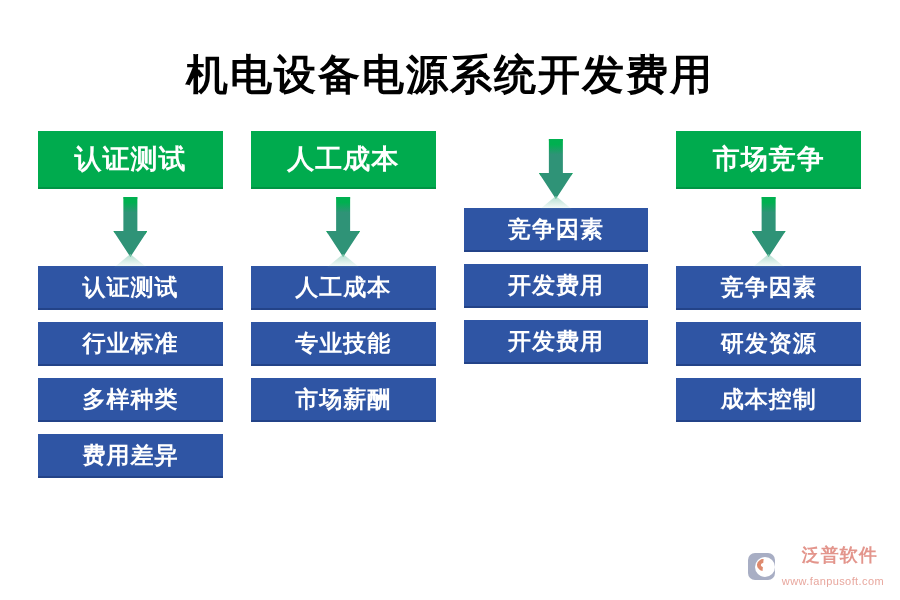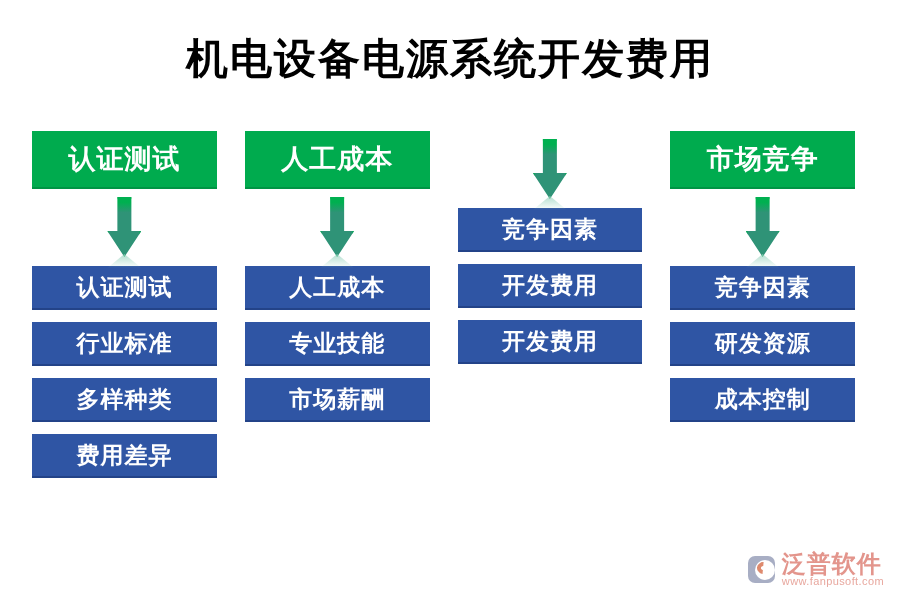--- a/index.html
+++ b/index.html
@@ -1,25 +1,25 @@
 <!DOCTYPE html>
 <html><head>
 <meta charset="utf-8">
 <style>
   html,body{margin:0;padding:0;background:#fff;}
   .canvas{
     position:relative;width:900px;height:600px;background:#ffffff;
     overflow:hidden;font-family:"Liberation Serif","DejaVu Serif",serif;
   }
   .page-title{
-    position:absolute;top:34px;left:0;width:900px;text-align:center;
+    position:absolute;top:50px;left:0;width:900px;text-align:center;
     font-size:42px;font-weight:700;color:#000;letter-spacing:2px;line-height:1.2;
   }
   .grid{
-    position:absolute;top:131px;left:32px;width:823px;
+    position:absolute;top:131px;left:38px;width:823px;
     display:grid;grid-template-columns:repeat(4,1fr);column-gap:28px;
   }
   .col{display:flex;flex-direction:column;}
   .head-box{
     height:58px;background:#00AB4E;color:#fff;
     display:flex;align-items:center;justify-content:center;
     font-size:27px;font-weight:700;letter-spacing:1px;
     border-bottom:2px solid rgba(0,80,40,0.25);box-sizing:border-box;
   }
   .arrow-zone{height:77px;position:relative;}
@@ -52,22 +52,22 @@
   .wm-logo::before{
     content:"";position:absolute;left:7px;top:4px;width:20px;height:20px;
     border-radius:50%;background:#fff;
   }
   .wm-logo::after{
     content:"";position:absolute;left:9px;top:6px;width:12px;height:12px;
     border-radius:50%;border:4px solid #DE8A6E;border-right-color:transparent;
     border-bottom-color:transparent;transform:rotate(-40deg);box-sizing:border-box;
   }
   .wm-text{display:flex;flex-direction:column;line-height:1.05;}
-  .wm-brand{font-size:24px;font-weight:700;color:#E3958C;letter-spacing:1px;}
-  .wm-url{font-size:11px;color:#E8A79E;letter-spacing:0.4px;margin-top:0;}
+  .wm-brand{font-size:18px;font-weight:700;color:#E3958C;letter-spacing:1px;margin-left:20px;}
+  .wm-url{font-size:11px;color:#E8A79E;letter-spacing:0.4px;margin-top:12px;}
 </style>
 </head>
 <body>
 
 <div class="canvas">
 
   <div class="page-title">机电设备电源系统开发费用</div>
 
   <div class="grid">
 

